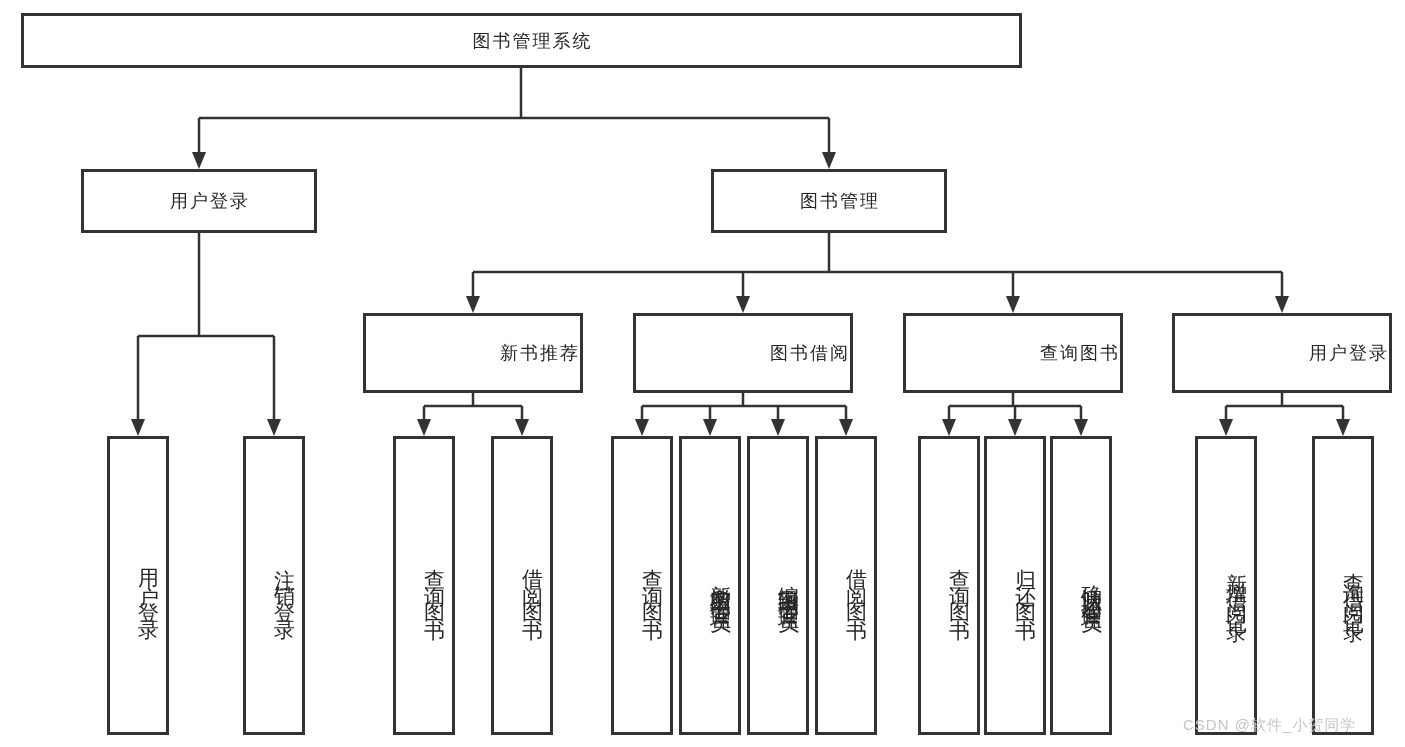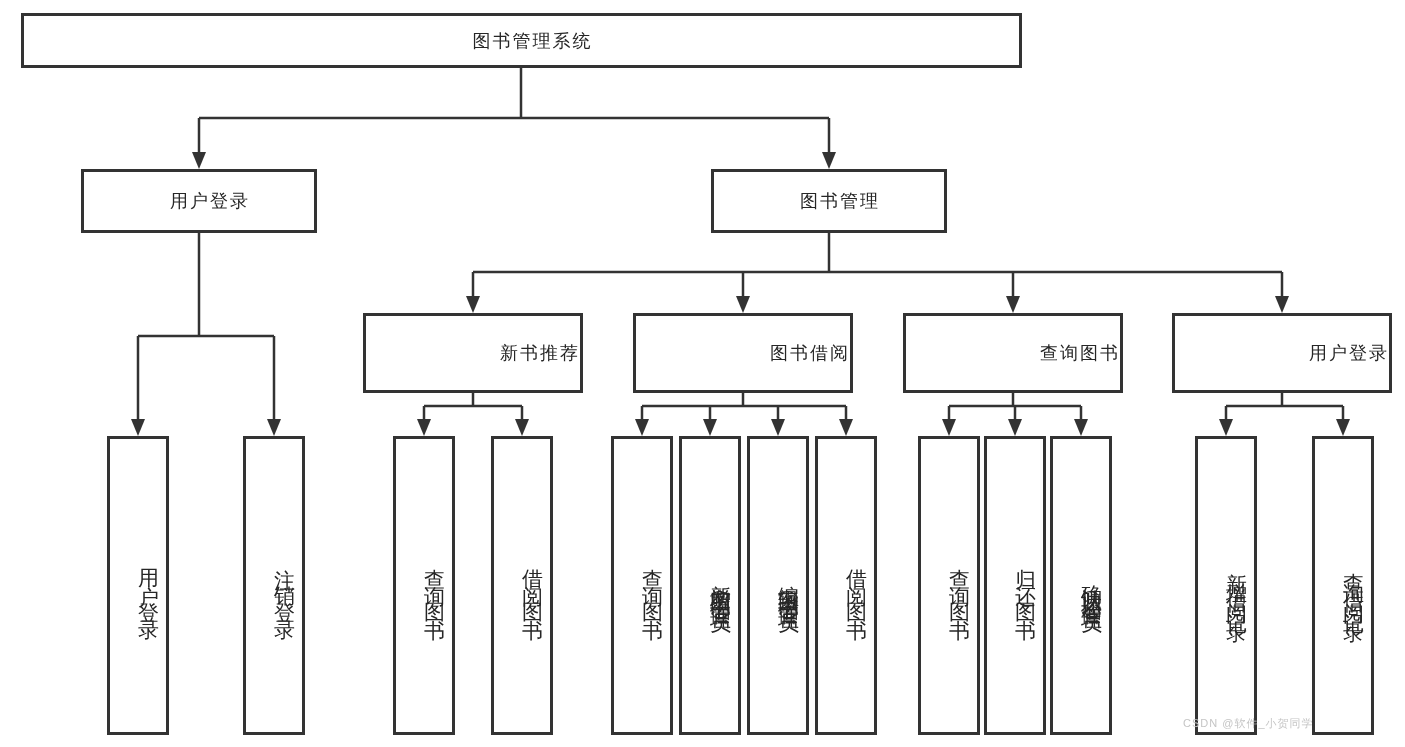--- a/index.html
+++ b/index.html
@@ -50,21 +50,21 @@
     writing-mode: vertical-rl;
     text-orientation: mixed;
     font-size: 21px;
     letter-spacing: 10px;
     line-height: 1;
   }
   .watermark {
     position: absolute;
     left: 1183px;
     top: 716px;
-    font-size: 11px;
+    font-size: 15px;
     color: #c5c5c5;
     white-space: nowrap;
     letter-spacing: 1px;
   }
 </style>
 </head>
 <body>
 
 <div class="canvas">
 

